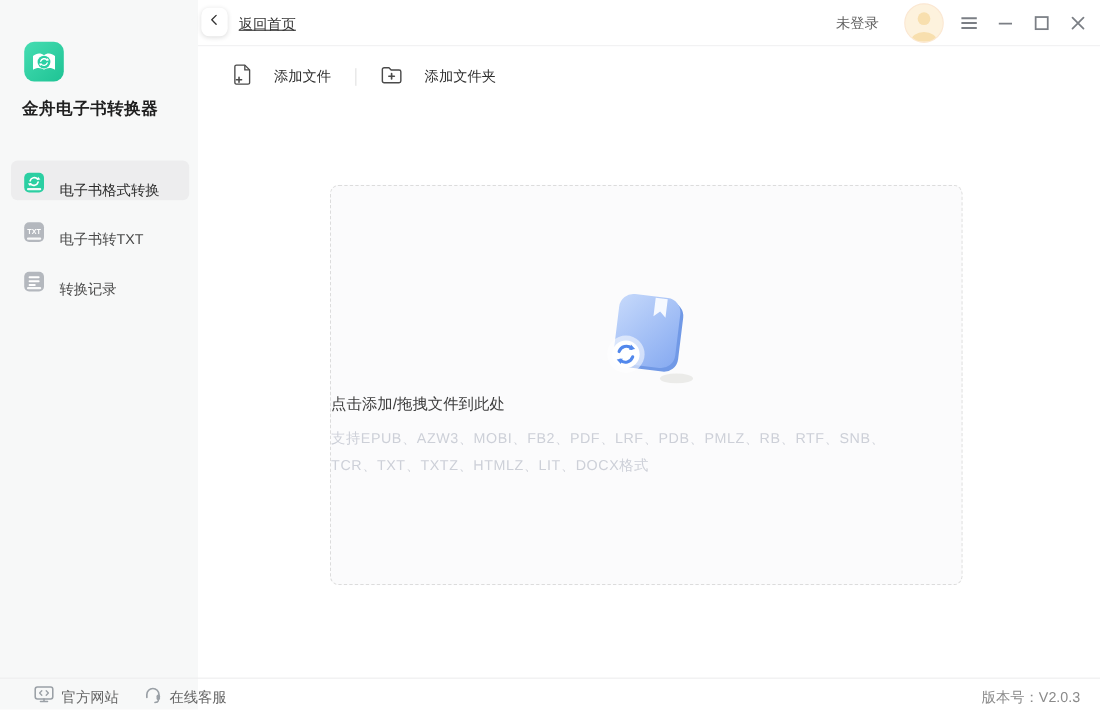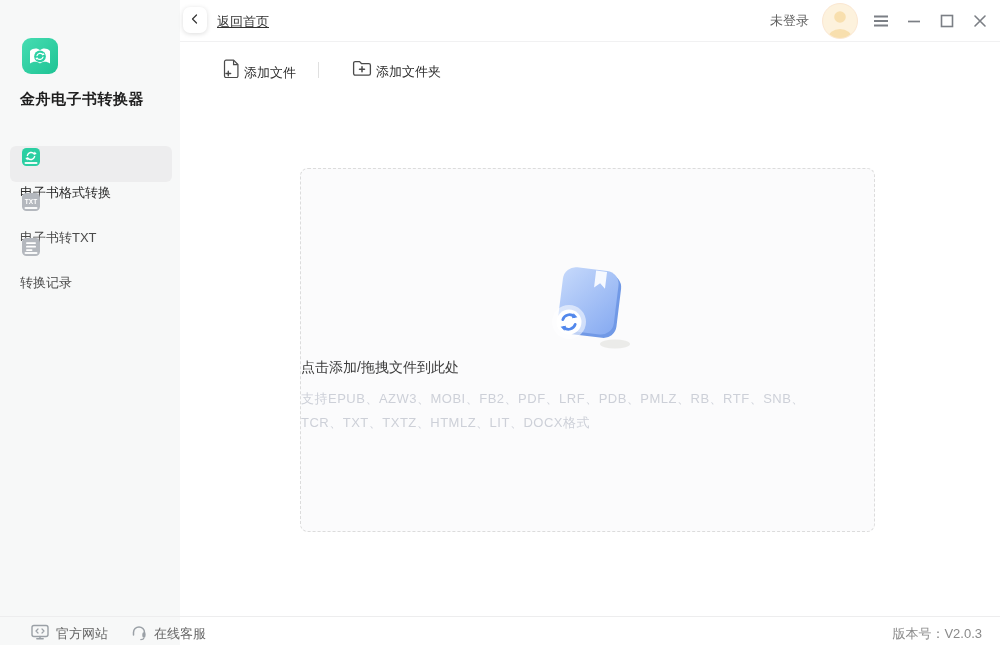--- a/index.html
+++ b/index.html
@@ -9,44 +9,44 @@
     -webkit-font-smoothing:antialiased;
   }
   .app{position:absolute;inset:0;}
 
   
   .sidebar{position:absolute;left:0;top:0;width:180px;height:645px;background:#f7f8f8;}
   .logo{position:absolute;left:22px;top:38px;width:36px;height:36px;border-radius:9px;
         background:linear-gradient(135deg,#46ddb2,#1ec394);display:flex;align-items:center;justify-content:center;}
   .app-title{position:absolute;left:20px;top:90px;font-size:15px;font-weight:bold;color:#1f1f1f;letter-spacing:.5px;}
   .nav{position:absolute;left:10px;right:8px;top:146px;}
-  .nav-item{display:flex;align-items:flex-start;height:36px;margin-bottom:9px;border-radius:6px;
-            padding-left:10px;gap:12px;cursor:default;flex-direction:column;}
+  .nav-item{display:flex;align-items:flex-end;height:36px;margin-bottom:9px;border-radius:6px;
+            padding-left:10px;gap:12px;cursor:default;}
   .nav-item.active{background:#ededee;}
   .nav-label{font-size:13px;color:#4a4a4a;}
   .nav-item.active .nav-label{color:#2b2b2b;}
 
   
   .topbar{position:absolute;left:180px;right:0;top:0;height:41px;background:#fff;border-bottom:1px solid #f1f1f2;}
   .back-btn{position:absolute;left:3px;top:7px;width:24px;height:26px;background:#fff;border-radius:7px;
             box-shadow:0 1px 5px rgba(0,0,0,.14);display:flex;align-items:center;justify-content:center;cursor:pointer;}
   .back-label{position:absolute;left:37px;top:13px;font-size:13px;color:#333;cursor:pointer;text-decoration:underline;}
   .topbar-right{position:absolute;right:12px;top:0;height:41px;display:flex;align-items:center;}
-  .login-status{font-size:13px;color:#606060;margin-right:13px;}
+  .login-status{font-size:13px;color:#606060;margin-right:23px;}
   .avatar{width:34px;height:34px;border-radius:50%;background:#fdf2dd;border:1px solid #fbe7d2;
           overflow:hidden;display:flex;align-items:flex-end;justify-content:center;margin-right:15px;cursor:pointer;}
   .vip-btn{display:flex;align-items:center;gap:6px;height:28px;padding:0 16px;border:none;border-radius:14px;
            background:linear-gradient(135deg,#f9e9c9 0%,#eccb93 55%,#dfb476 100%);
            font-size:13px;color:#7a4e15;margin-right:18px;cursor:pointer;font-family:inherit;}
   .win-controls{display:flex;align-items:center;gap:17px;}
   .win-btn{display:flex;align-items:center;justify-content:center;width:16px;height:16px;cursor:pointer;}
 
   
   .toolbar{position:absolute;left:212px;top:55px;height:30px;display:flex;align-items:center;}
-  .tool-btn{display:flex;align-items:flex-end;gap:4px;cursor:pointer;margin-left:11px;}
+  .tool-btn{display:flex;align-items:center;gap:20px;cursor:pointer;}
   .tool-label{font-size:13px;color:#2f2f2f;}
   .tool-sep{width:1px;height:16px;background:#e0e0e0;margin:0 22px;}
 
   
   .dropzone{position:absolute;left:300px;top:168px;width:573px;height:362px;border:1px dashed #dcdcdc;
             border-radius:8px;background:#fbfbfc;cursor:pointer;}
   .drop-icon{position:absolute;left:234px;top:93px;}
   .drop-hint{position:absolute;left:0;right:0;top:190px;text-align:left;font-size:14px;color:#3c3c3c;}
   .drop-formats{position:absolute;left:0;right:0;text-align:left;font-size:13px;color:#cdd0d8;letter-spacing:.5px;}
   .line1{top:221px;} .line2{top:245px;}

